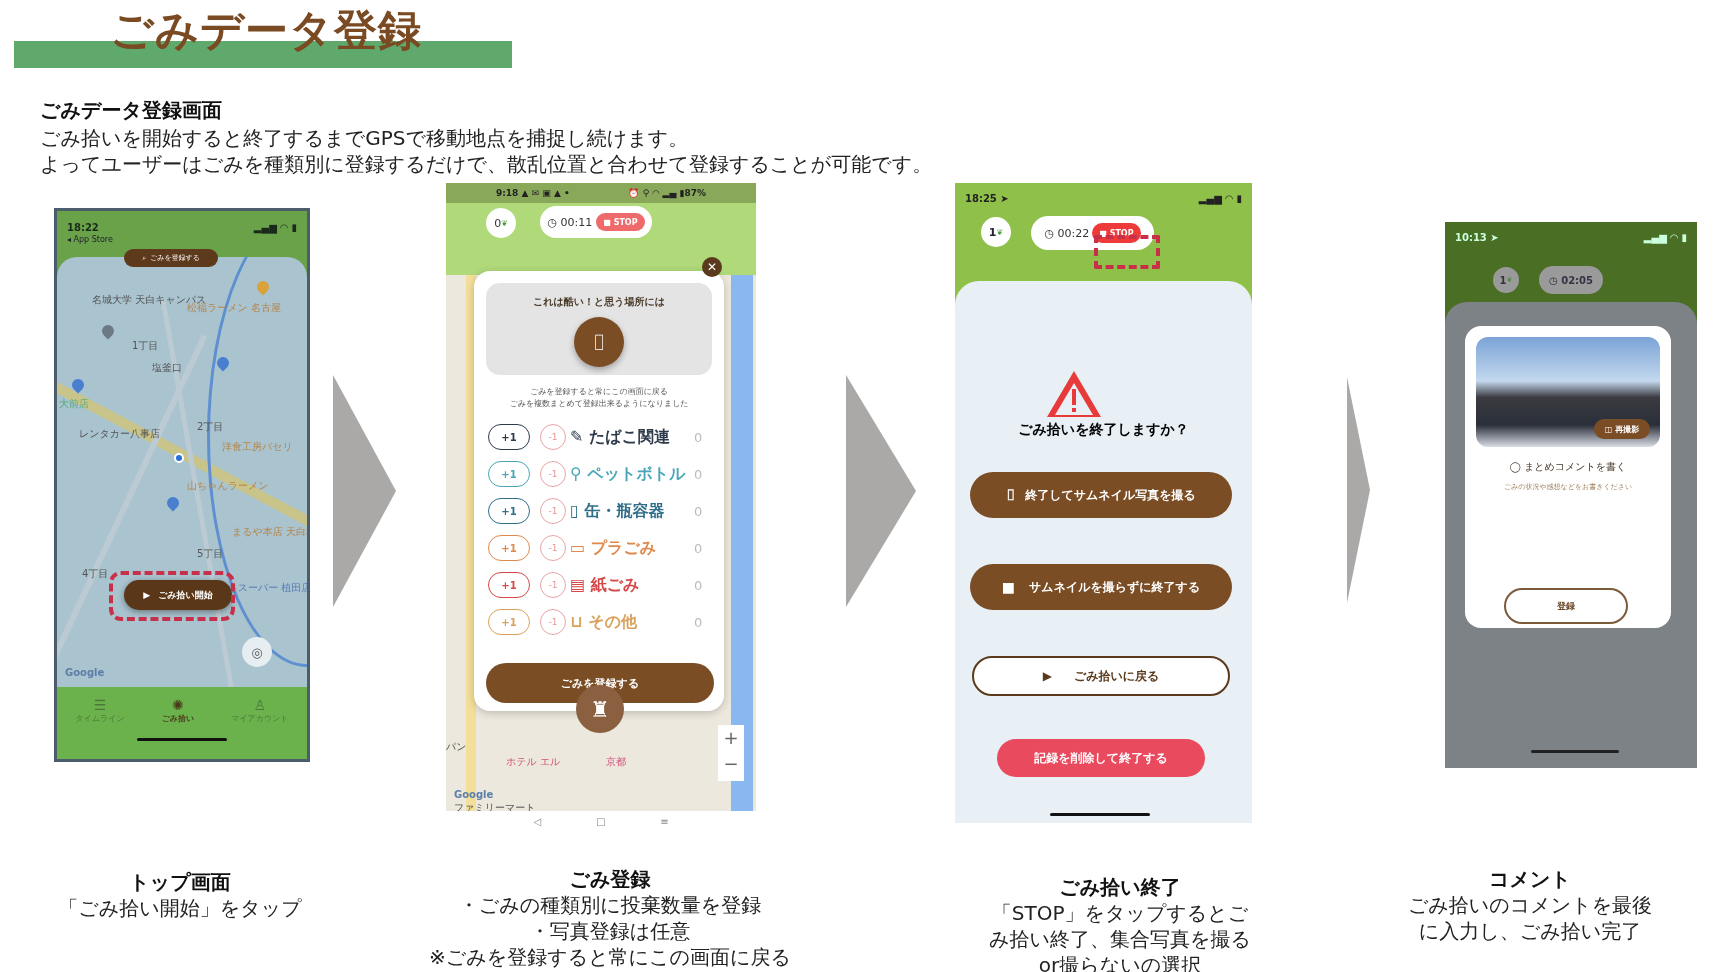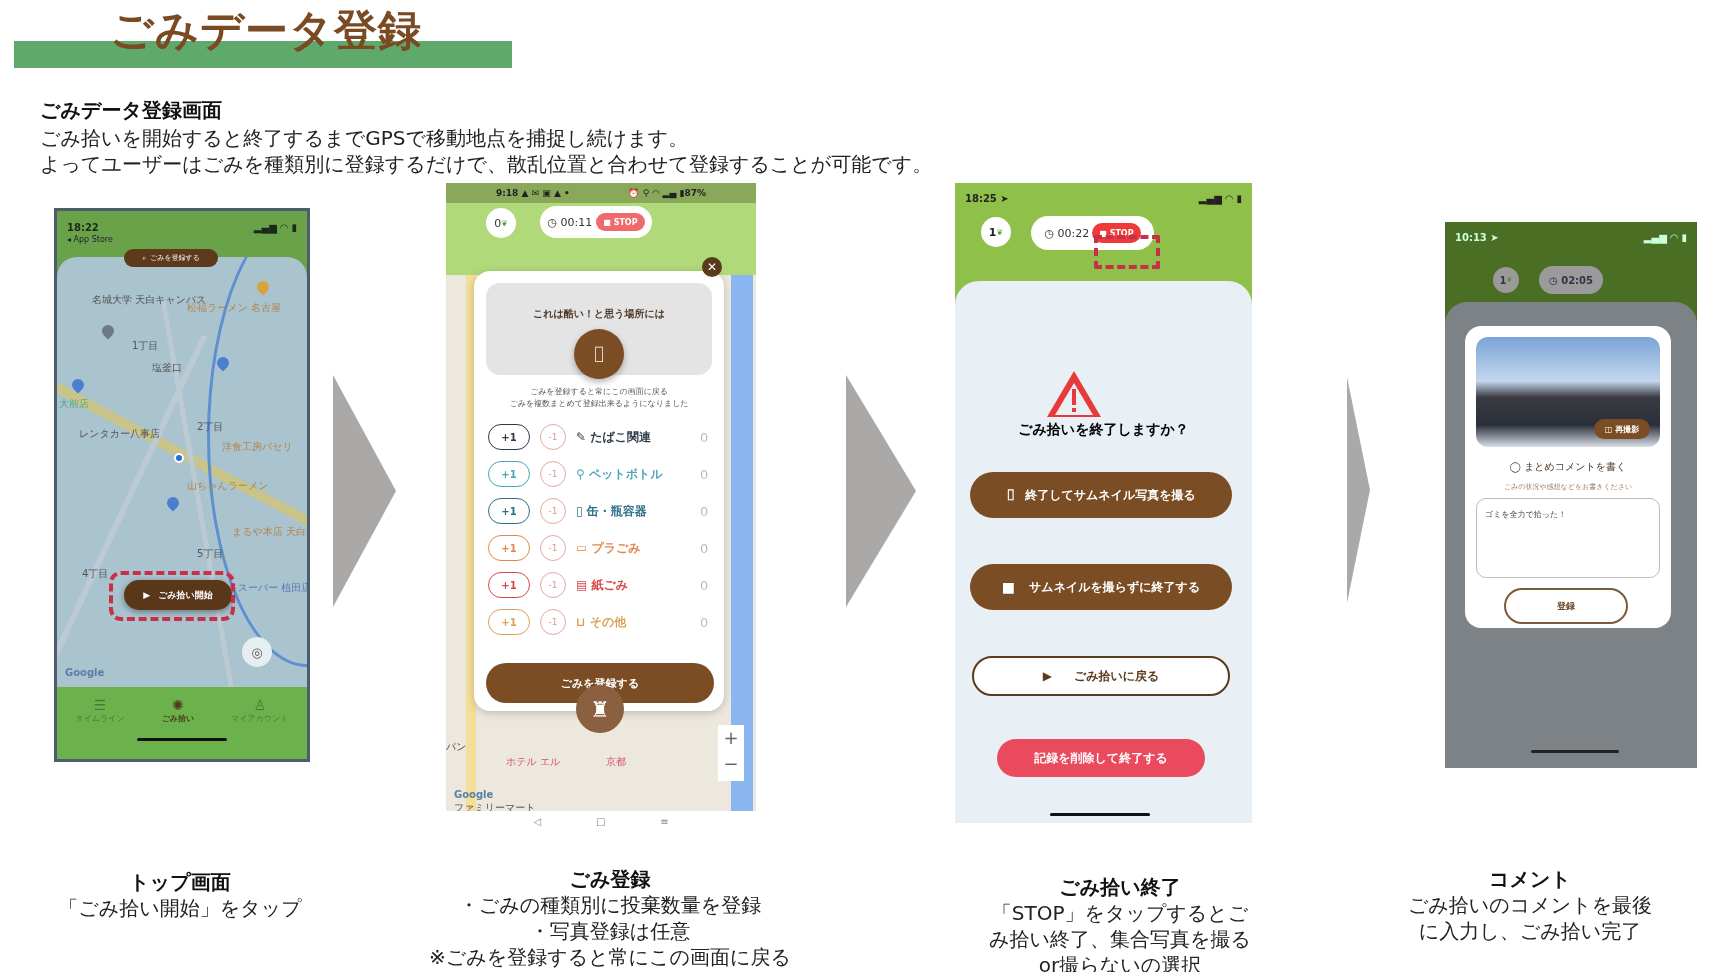--- a/index.html
+++ b/index.html
@@ -19,21 +19,21 @@
 .road{position:absolute;background:#f5f0c8}
 .river{position:absolute;border:3px solid #6aa3e8;border-radius:50%}
 .pill{display:flex;align-items:center;justify-content:center;border-radius:999px;font-weight:bold}
 .brown{background:#7b4d25;color:#fff}
 .maptext{position:absolute;font-size:10px;color:#555;white-space:nowrap}
 .pin{position:absolute;width:12px;height:12px;border-radius:50% 50% 50% 0;transform:rotate(-45deg)}
 
 .row{position:absolute;left:0;width:100%;height:32px;display:flex;align-items:center}
 .plus{width:42px;height:26px;border:1.5px solid;border-radius:14px;font-size:10px;font-weight:bold;display:flex;align-items:center;justify-content:center;margin-left:14px}
 .minus{width:26px;height:26px;border:1.5px solid #e8a4a4;border-radius:50%;font-size:9px;color:#e69494;display:flex;align-items:center;justify-content:center;margin-left:10px}
-.rlabel{font-size:12px;font-weight:bold;margin-left:10px;width:110px;white-space:nowrap}
+.rlabel{font-size:16px;font-weight:bold;margin-left:4px;width:110px;white-space:nowrap}
 .rcount{font-size:13px;color:#bbb;margin-left:14px}
 .dash{position:absolute;border:4px dashed #c8304a;border-radius:12px}
 </style>
 </head>
 <body>
 
 <div class="abs title-bar"></div>
 <div class="abs title">ごみデータ登録</div>
 <div class="abs sub-h">ごみデータ登録画面</div>
 <div class="abs sub-l" style="top:125px">ごみ拾いを開始すると終了するまでGPSで移動地点を捕捉し続けます。</div>
@@ -121,21 +121,21 @@
     <span>◷&nbsp;</span>
       <span>00:11</span>
     <span class="pill" style="background:#ef6a6a;color:#fff;font-size:8px;height:18px;padding:0 7px;margin-left:4px">
         <span>■&nbsp;</span>
         <span>STOP</span>
       </span>
   </div>
   <div class="abs" style="left:28px;top:88px;width:250px;height:440px;background:#fff;border-radius:16px;box-shadow:0 2px 8px rgba(0,0,0,.2)">
     <div class="abs" style="left:228px;top:-14px;width:20px;height:20px;border-radius:50%;background:#5a3a1c;color:#fff;font-size:12px;display:flex;align-items:center;justify-content:center">✕</div>
     <div class="abs" style="left:12px;top:12px;width:226px;height:92px;background:#e4e4e4;border-radius:14px">
-      <div style="text-align:center;font-size:10px;font-weight:bold;color:#4a3a2a;margin-top:24px">これは酷い！と思う場所には</div>
+      <div style="text-align:center;font-size:10px;font-weight:bold;color:#4a3a2a;margin-top:12px">これは酷い！と思う場所には</div>
       <div style="width:50px;height:50px;border-radius:50%;background:#7b4d25;margin:8px auto 0;color:#fff;font-size:22px;display:flex;align-items:center;justify-content:center;box-shadow:0 3px 6px rgba(0,0,0,.3)">⌷</div>
     </div>
     <div class="abs" style="left:0;top:115px;width:100%;text-align:center;font-size:8px;color:#555;line-height:12px">
       <div>ごみを登録すると常にこの画面に戻る</div>
       <div>ごみを複数まとめて登録出来るようになりました</div>
     </div>
     <div class="row" style="top:150px">
       <div class="plus" style="border-color:#2d3a4a;color:#2d3a4a">+1</div>
       <div class="minus">-1</div>
       <div class="rlabel" style="color:#2d3a4a"><span>✎ </span><span>たばこ関連</span></div>
@@ -239,21 +239,20 @@
     </div>
   <div class="abs" style="left:20px;top:104px;width:206px;height:302px;background:#fff;border-radius:16px">
     <div class="abs" style="left:11px;top:11px;width:184px;height:110px;border-radius:12px;overflow:hidden;background:linear-gradient(180deg,#7aa3d6 0%,#c4d8ee 40%,#3a3a40 55%,#2a2f3a 80%,#d8dde6 100%)">
       <div class="pill abs" style="left:118px;top:82px;width:56px;height:20px;background:#7b4d25;color:#fff;font-size:8px">
           <span>◫&nbsp;</span>
           <span>再撮影</span>
         </div>
     </div>
     <div class="abs" style="left:0;top:134px;width:100%;text-align:center;font-size:10px;font-weight:normal;color:#4a3a2a"><span>◯ </span><span>まとめコメントを書く</span></div>
     <div class="abs" style="left:0;top:156px;width:100%;text-align:center;font-size:7px;color:#a08060">ごみの状況や感想などをお書きください</div>
-    <div class="abs" style="left:11px;top:172px;width:184px;height:80px;border:1.5px solid #bbb;border-radius:10px;padding:10px 8px;font-size:8px;color:#444">ゴミを全力で拾った！</div>
     <div class="pill abs" style="left:39px;top:262px;width:124px;height:36px;background:#fff;border:2px solid #7b5a3a;font-size:9px;color:#6b4a2a">登録</div>
   </div>
   <div class="abs" style="left:86px;top:528px;width:88px;height:3px;background:#222;border-radius:2px"></div>
 </div>
 
 <div class="abs caption" style="left:30px;top:869px;width:300px">
   <div class="h">トップ画面</div>
   <div>「ごみ拾い開始」をタップ</div>
 </div>
 <div class="abs caption" style="left:400px;top:866px;width:420px">

